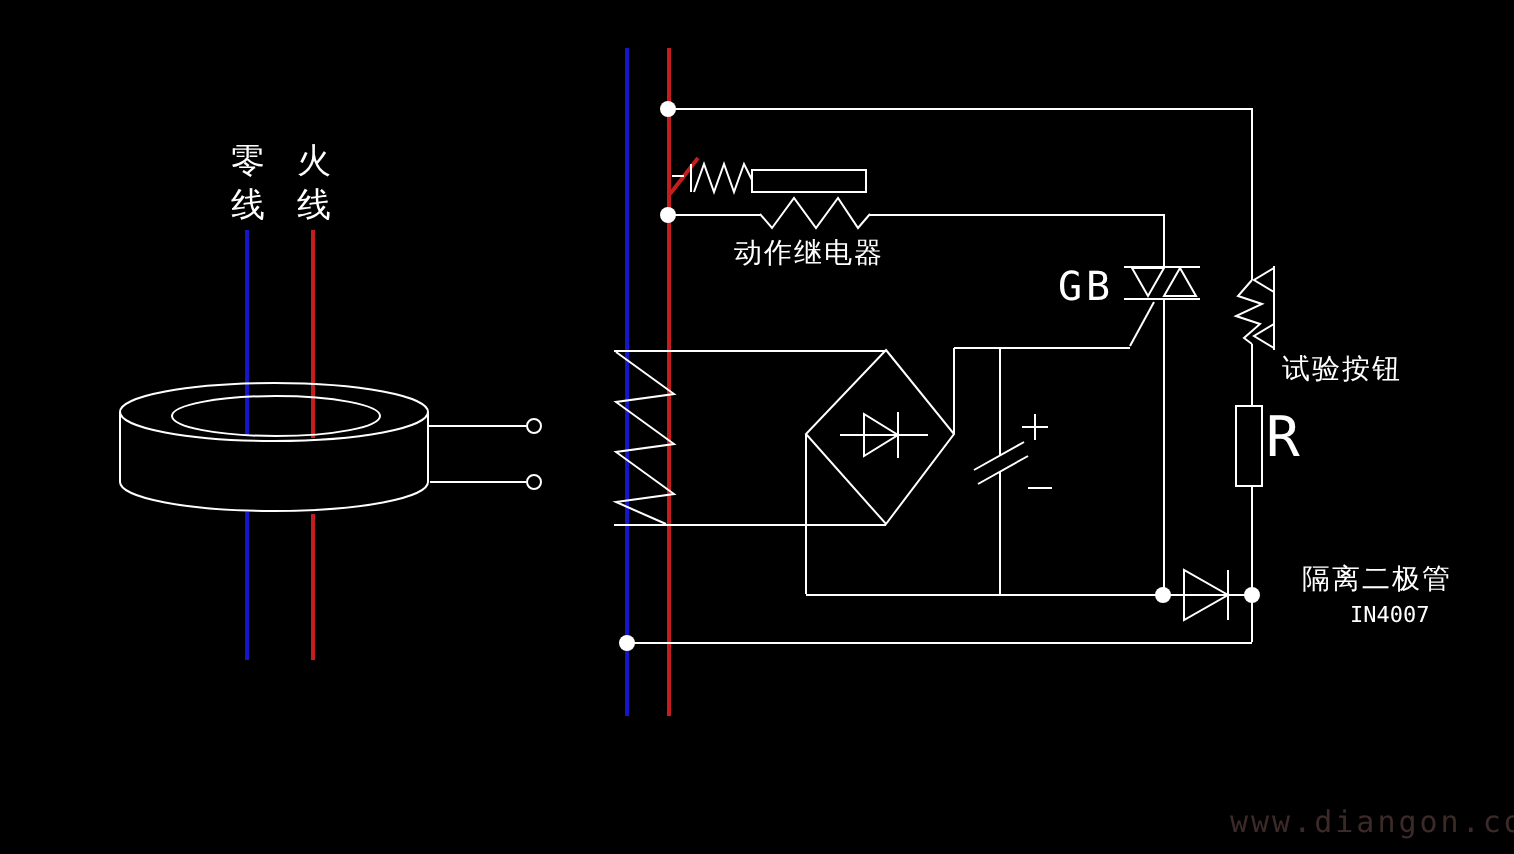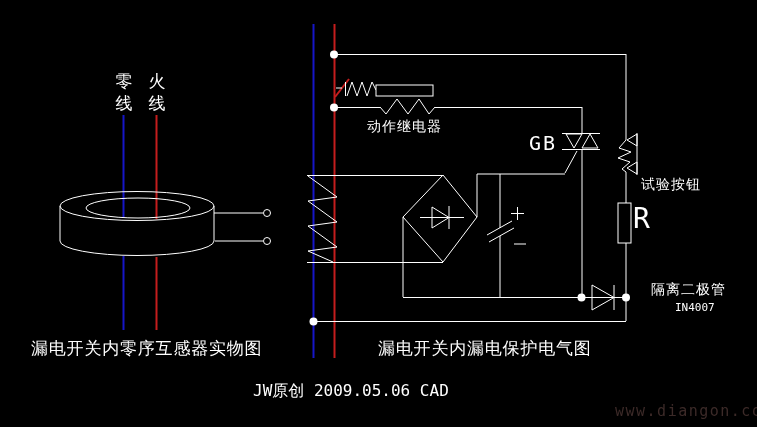--- a/index.html
+++ b/index.html
@@ -139,19 +139,16 @@
 
   <div class="label mono" style="left:529px;top:131px;font-size:20px;letter-spacing:2px;">GB</div>
 
   <div class="label small" style="left:641px;top:147px;margin-top:29px;">试验按钮</div>
 
   <div class="label mono" style="left:633px;top:202px;font-size:28px;">R</div>
 
   <div class="label small" style="left:651px;top:281px;">隔离二极管</div>
   <div class="label mono" style="left:675px;top:301px;font-size:11px;">IN4007</div>
 
-  <div class="label caption" style="left:31px;top:339px;">漏电开关内零序互感器实物图</div>
-  <div class="label caption" style="left:378px;top:339px;">漏电开关内漏电保护电气图</div>
 
-  <div class="label mono" style="left:253px;top:381px;font-size:16px;">JW原创 2009.05.06 CAD</div>
 
   <div class="label mono watermark" style="left:615px;top:402px;font-size:15px;letter-spacing:1.5px;">www.diangon.com</div>
 </div>
 
 </body></html>

